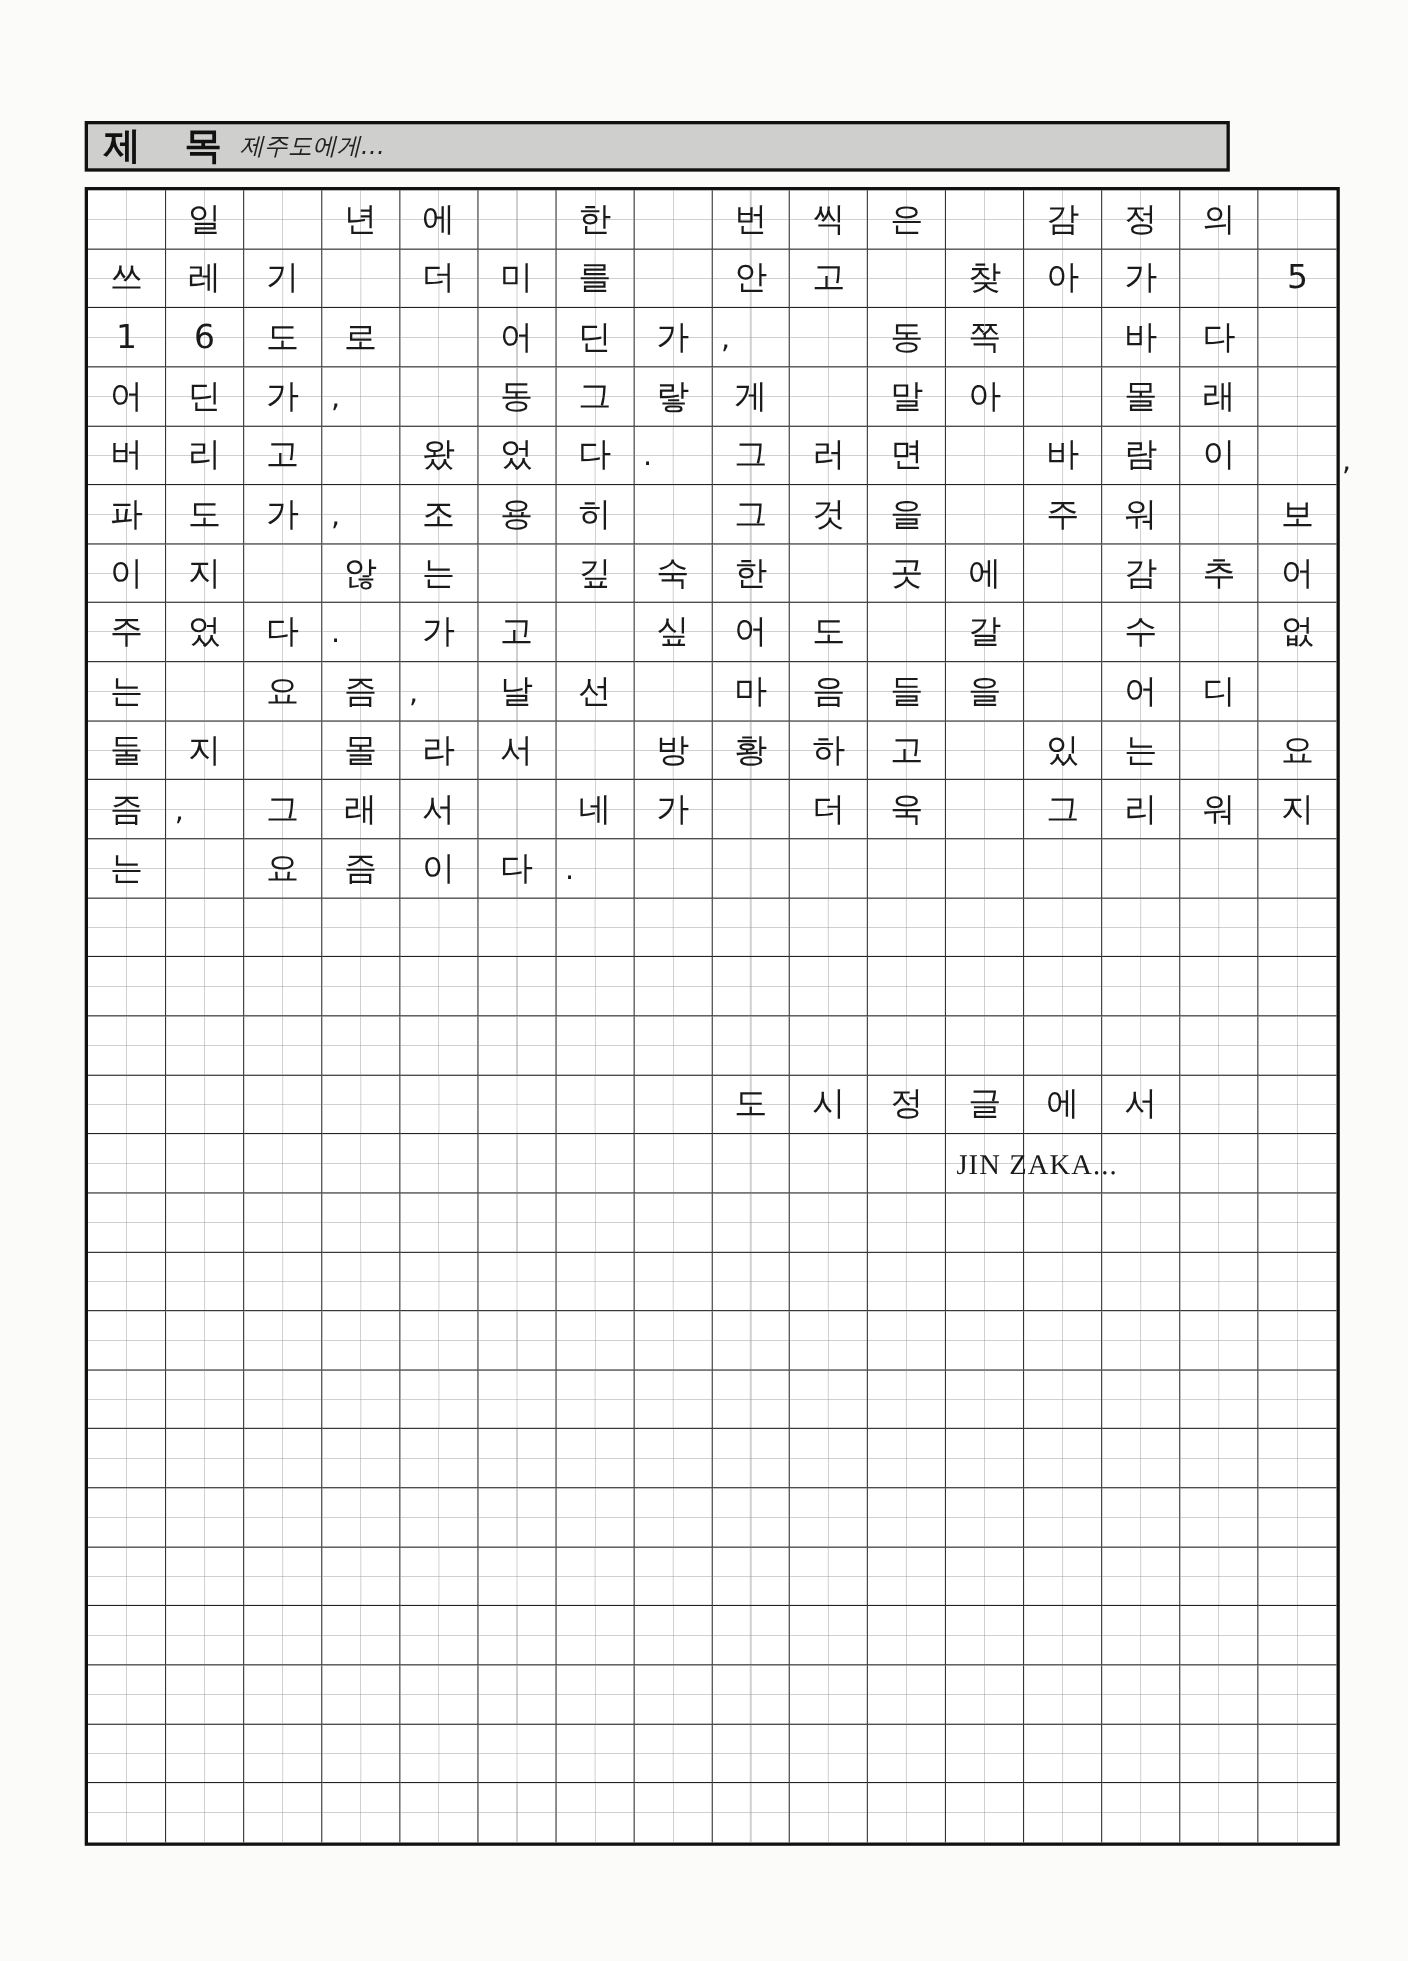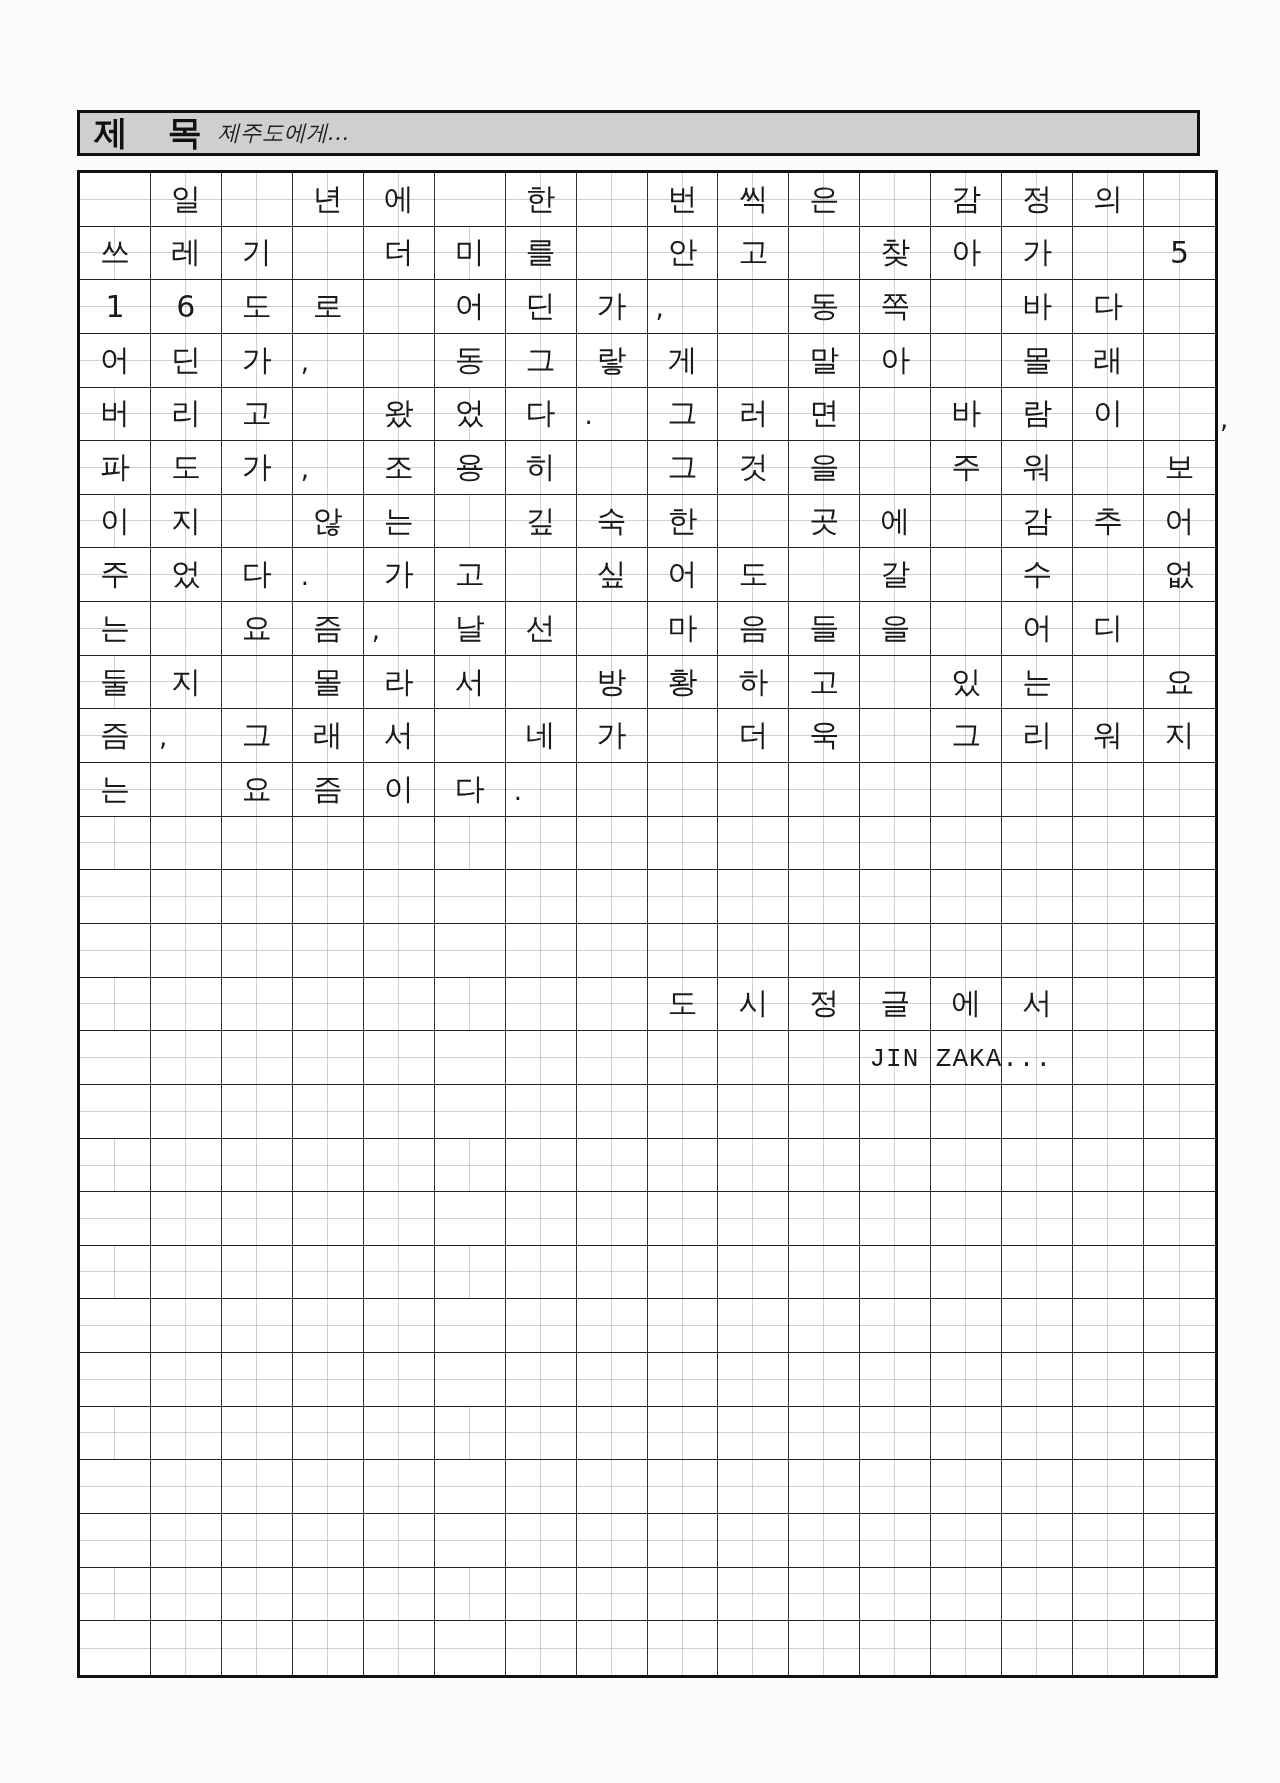--- a/index.html
+++ b/index.html
@@ -6,21 +6,21 @@
   body {
     width: 1280px; height: 1783px;
     background: #fbfbf9;
     position: relative;
     overflow: hidden;
     font-family: "DejaVu Sans", sans-serif;
   }
   .title-bar {
     position: absolute;
     left: 77px; top: 110px;
-    width: 1123px; height: 46px;
+    width: 1041px; height: 46px;
     background: #cfd0ce;
     border: 3px solid #111;
     box-sizing: border-box;
     display: flex; align-items: center;
     padding-left: 14px;
   }
   .title-label {
     font-family: "DejaVu Sans", sans-serif;
     font-weight: bold;
     font-size: 34px;
@@ -62,21 +62,21 @@
   .cell.last-col { border-right: none; }
   .cell.last-row { border-bottom: none; }
   .cell.punct { justify-content: flex-start; align-items: flex-end; padding: 0 0 10px 8px; font-size: 26px; }
   .margin-mark {
     position: absolute;
     font-size: 26px; color: #1a1a1a;
     font-family: "DejaVu Sans", sans-serif;
   }
   .signature-latin {
     position: absolute;
-    font-family: Liberation Mono, monospace;
+    font-family: Liberation Serif, serif;
     font-size: 26px;
     color: #1a1a1a;
     letter-spacing: 1px;
     white-space: nowrap;
   }
 </style>
 </head>
 <body>
 
 <div class="title-bar">

